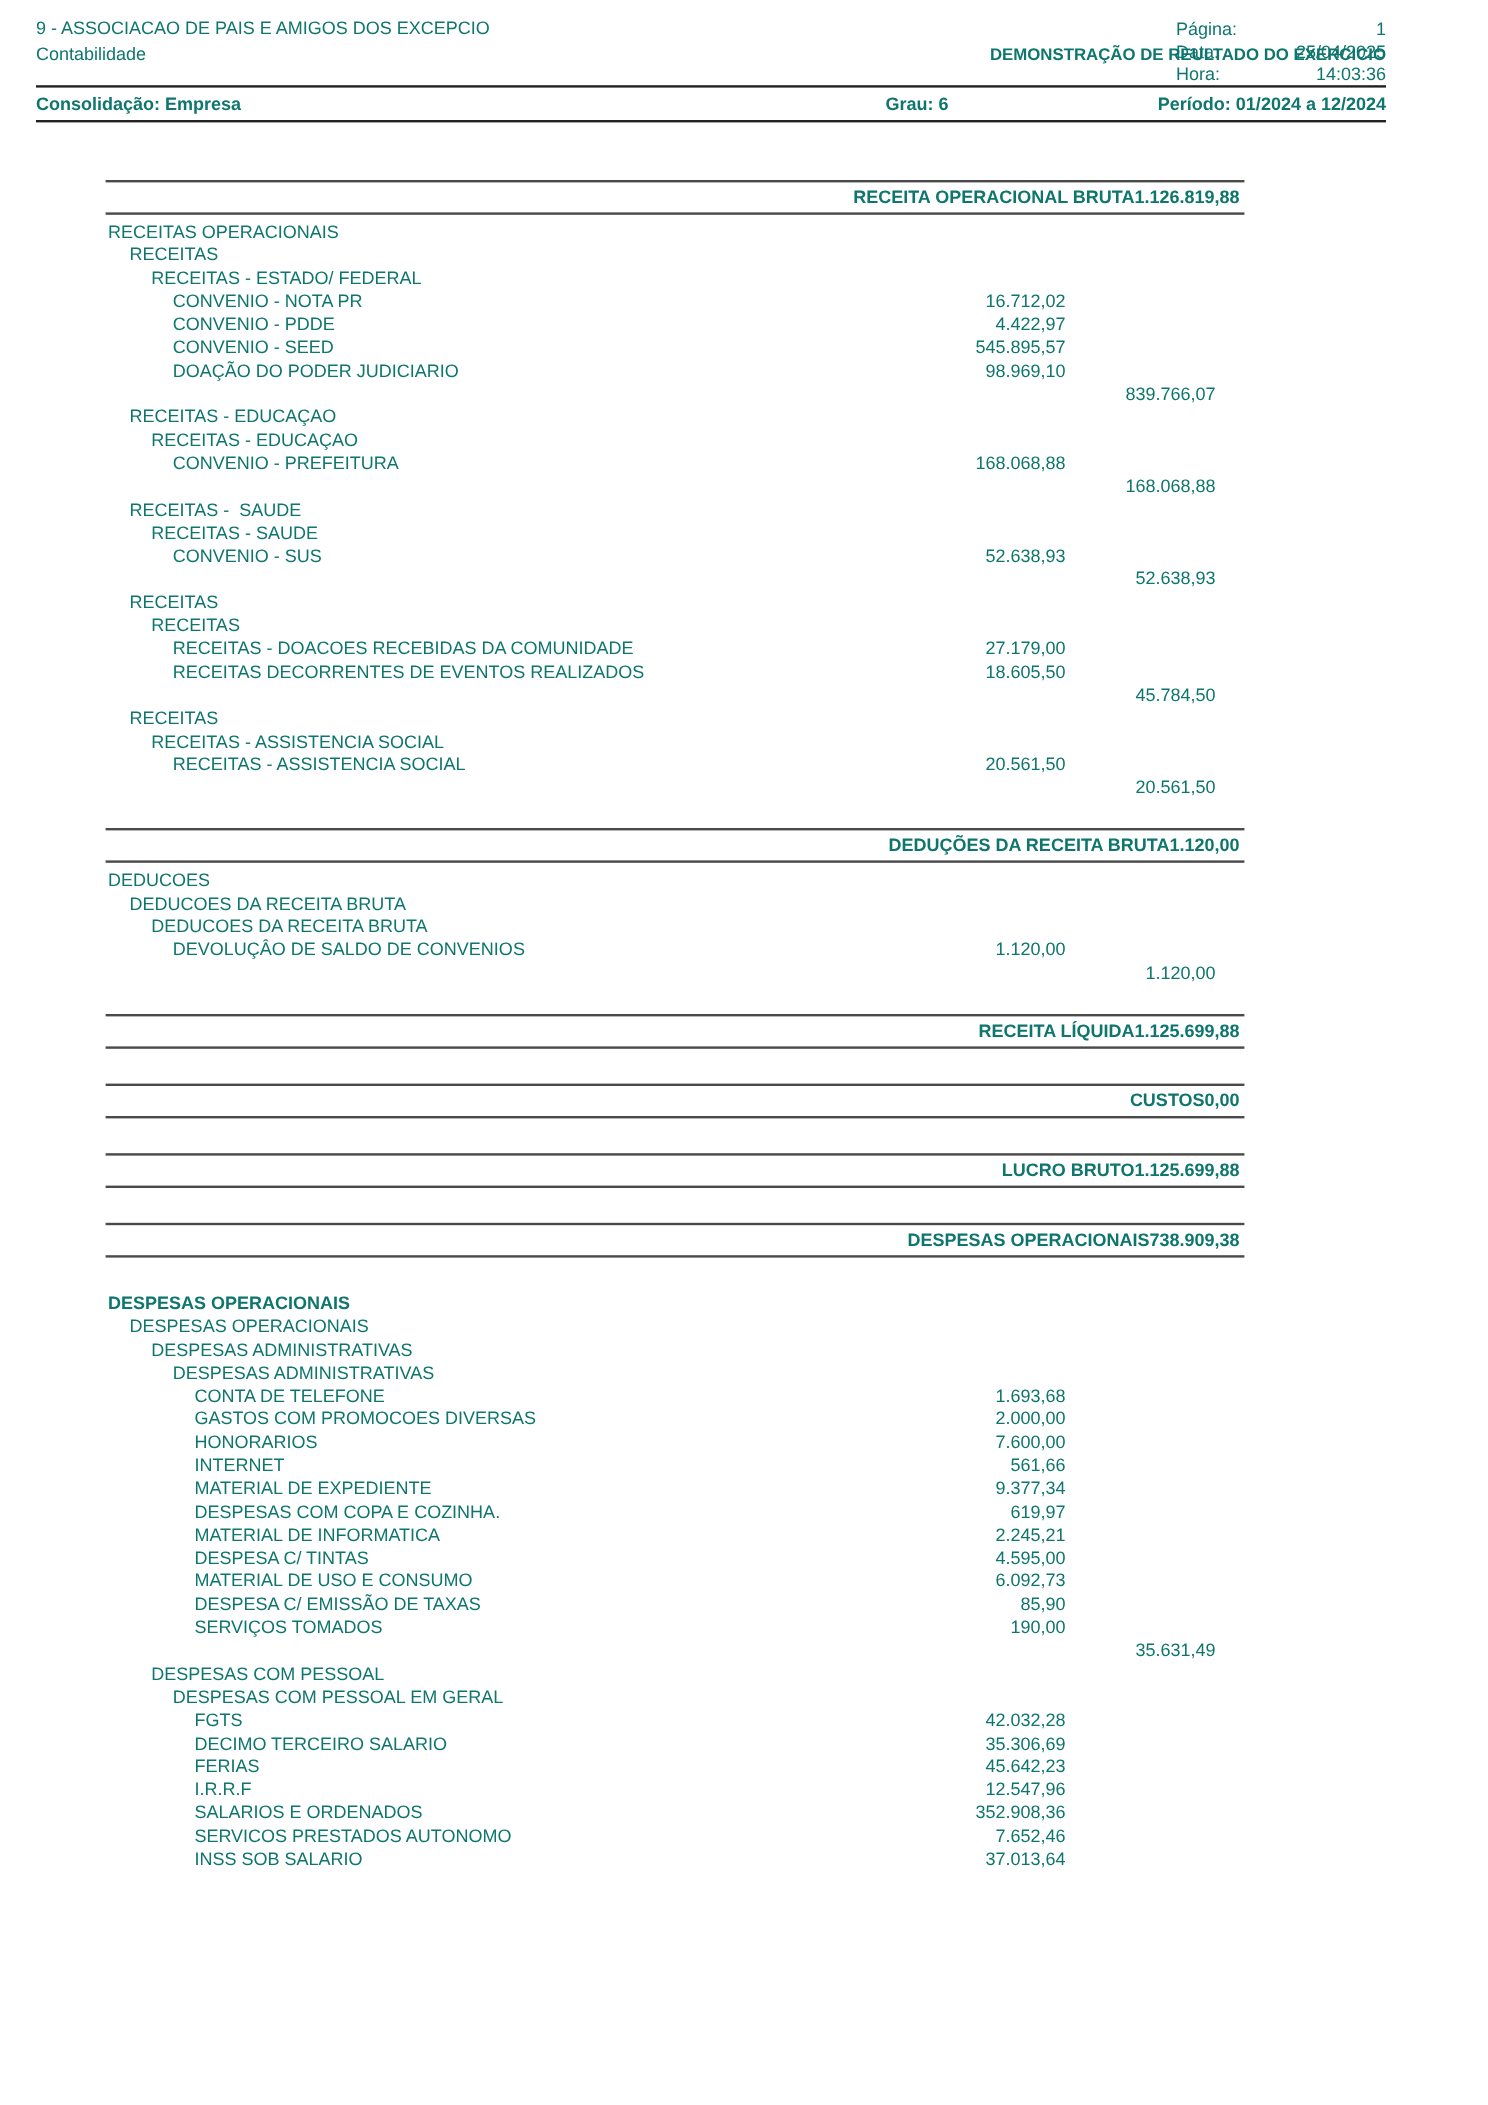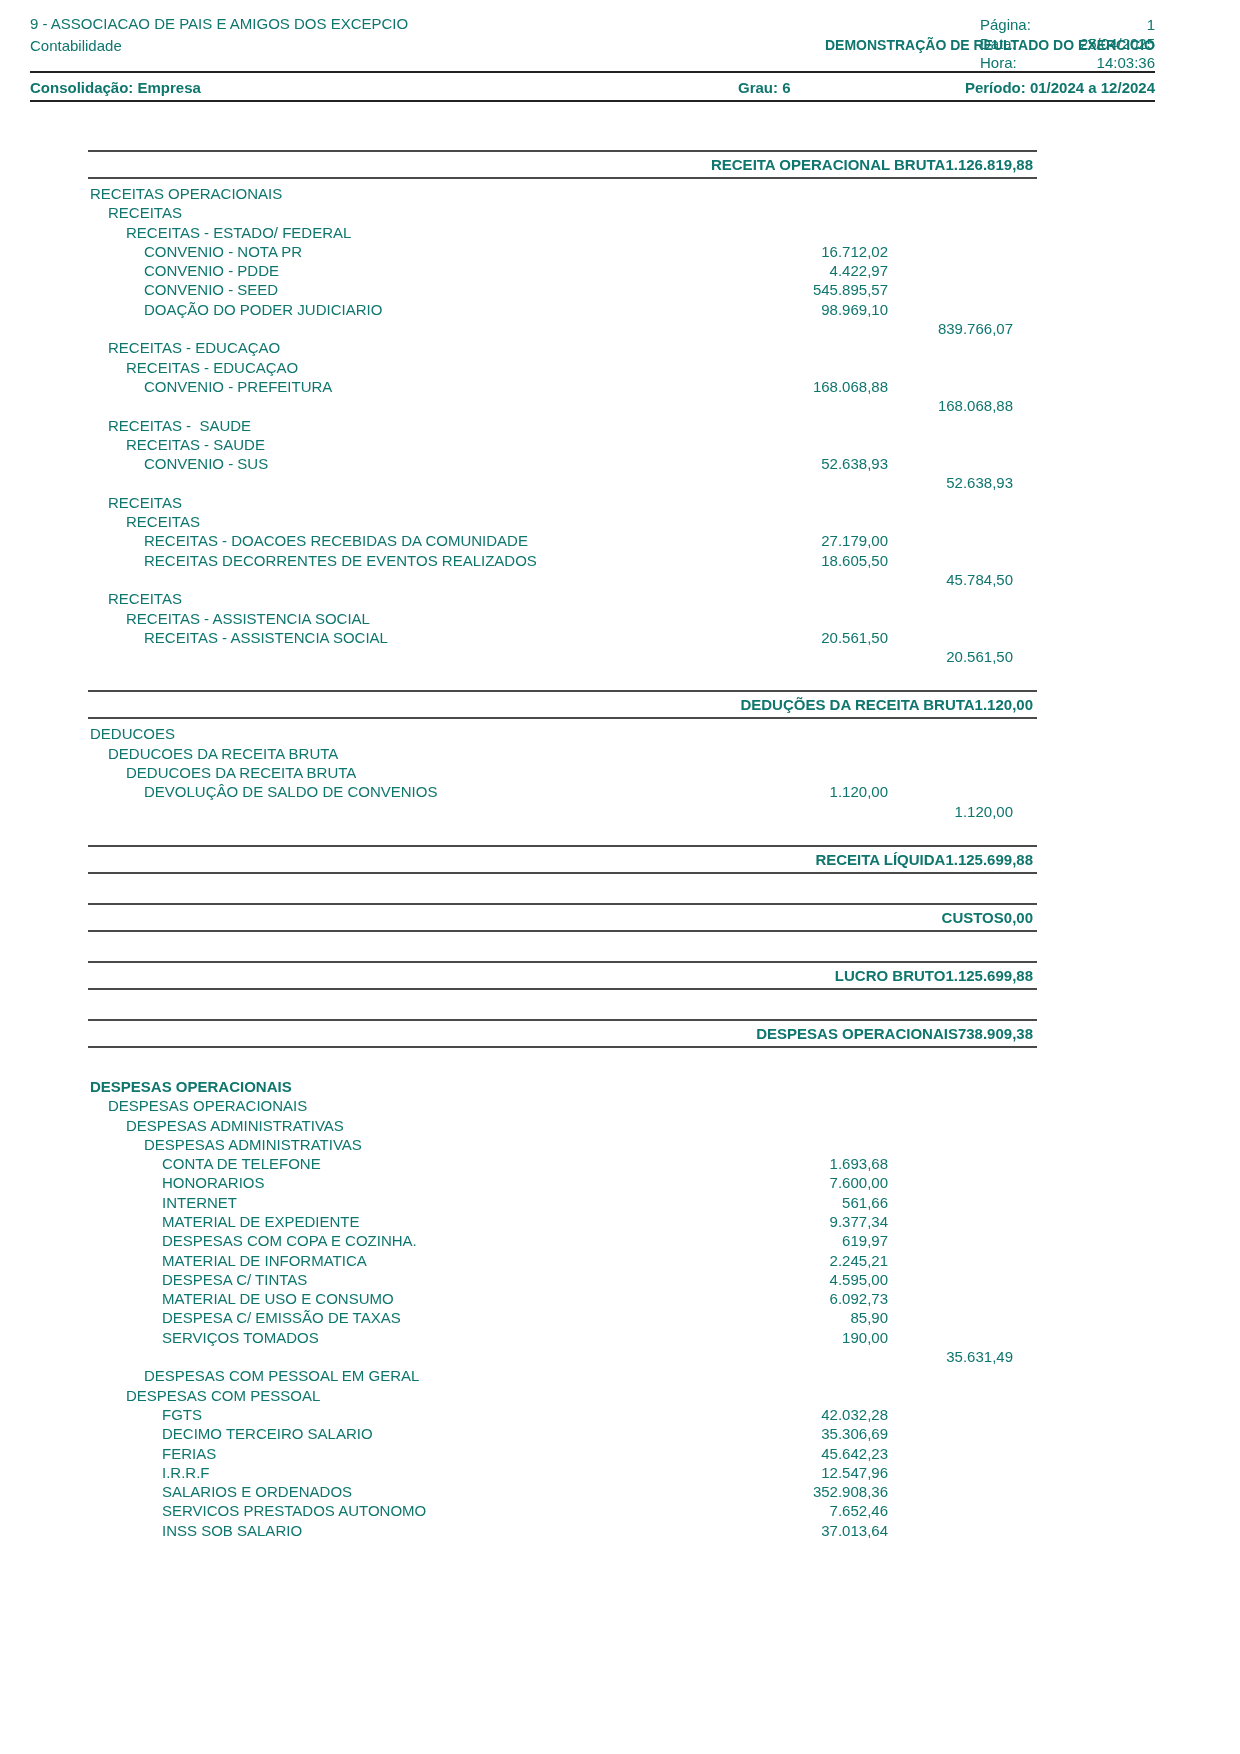--- a/index.html
+++ b/index.html
@@ -156,34 +156,35 @@
       <div class="sec-header">
         <span class="sec-label">DESPESAS OPERACIONAIS</span>
         <span class="sec-value">738.909,38</span>
       </div>
       <div class="row-gap"></div>
       <div class="row-item lvl0 bold"><span class="item-label">DESPESAS OPERACIONAIS</span></div>
       <div class="row-item lvl1"><span class="item-label">DESPESAS OPERACIONAIS</span></div>
       <div class="row-item lvl2"><span class="item-label">DESPESAS ADMINISTRATIVAS</span></div>
       <div class="row-item lvl3"><span class="item-label">DESPESAS ADMINISTRATIVAS</span></div>
       <div class="row-item lvl4"><span class="item-label">CONTA DE TELEFONE</span><span class="val-detail">1.693,68</span></div>
+      <div class="row-item lvl4"><span class="item-label">GASTOS COM PROMOCOES DIVERSAS</span><span class="val-detail">2.000,00</span></div>
       <div class="row-item lvl4"><span class="item-label">HONORARIOS</span><span class="val-detail">7.600,00</span></div>
       <div class="row-item lvl4"><span class="item-label">INTERNET</span><span class="val-detail">561,66</span></div>
       <div class="row-item lvl4"><span class="item-label">MATERIAL DE EXPEDIENTE</span><span class="val-detail">9.377,34</span></div>
       <div class="row-item lvl4"><span class="item-label">DESPESAS COM COPA E COZINHA.</span><span class="val-detail">619,97</span></div>
       <div class="row-item lvl4"><span class="item-label">MATERIAL DE INFORMATICA</span><span class="val-detail">2.245,21</span></div>
       <div class="row-item lvl4"><span class="item-label">DESPESA C/ TINTAS</span><span class="val-detail">4.595,00</span></div>
       <div class="row-item lvl4"><span class="item-label">MATERIAL DE USO E CONSUMO</span><span class="val-detail">6.092,73</span></div>
       <div class="row-item lvl4"><span class="item-label">DESPESA C/ EMISSÃO DE TAXAS</span><span class="val-detail">85,90</span></div>
       <div class="row-item lvl4"><span class="item-label">SERVIÇOS TOMADOS</span><span class="val-detail">190,00</span></div>
       <div class="row-subtotal">
         <span class="val-sub">35.631,49</span>
       </div>
+      <div class="row-item lvl2"><span class="item-label">DESPESAS COM PESSOAL</span></div>
       <div class="row-item lvl3"><span class="item-label">DESPESAS COM PESSOAL EM GERAL</span></div>
-      <div class="row-item lvl2"><span class="item-label">DESPESAS COM PESSOAL</span></div>
       <div class="row-item lvl4"><span class="item-label">FGTS</span><span class="val-detail">42.032,28</span></div>
       <div class="row-item lvl4"><span class="item-label">DECIMO TERCEIRO SALARIO</span><span class="val-detail">35.306,69</span></div>
       <div class="row-item lvl4"><span class="item-label">FERIAS</span><span class="val-detail">45.642,23</span></div>
       <div class="row-item lvl4"><span class="item-label">I.R.R.F</span><span class="val-detail">12.547,96</span></div>
       <div class="row-item lvl4"><span class="item-label">SALARIOS E ORDENADOS</span><span class="val-detail">352.908,36</span></div>
       <div class="row-item lvl4"><span class="item-label">SERVICOS PRESTADOS AUTONOMO</span><span class="val-detail">7.652,46</span></div>
       <div class="row-item lvl4"><span class="item-label">INSS SOB SALARIO</span><span class="val-detail">37.013,64</span></div>
     </main>
 
 </div>

